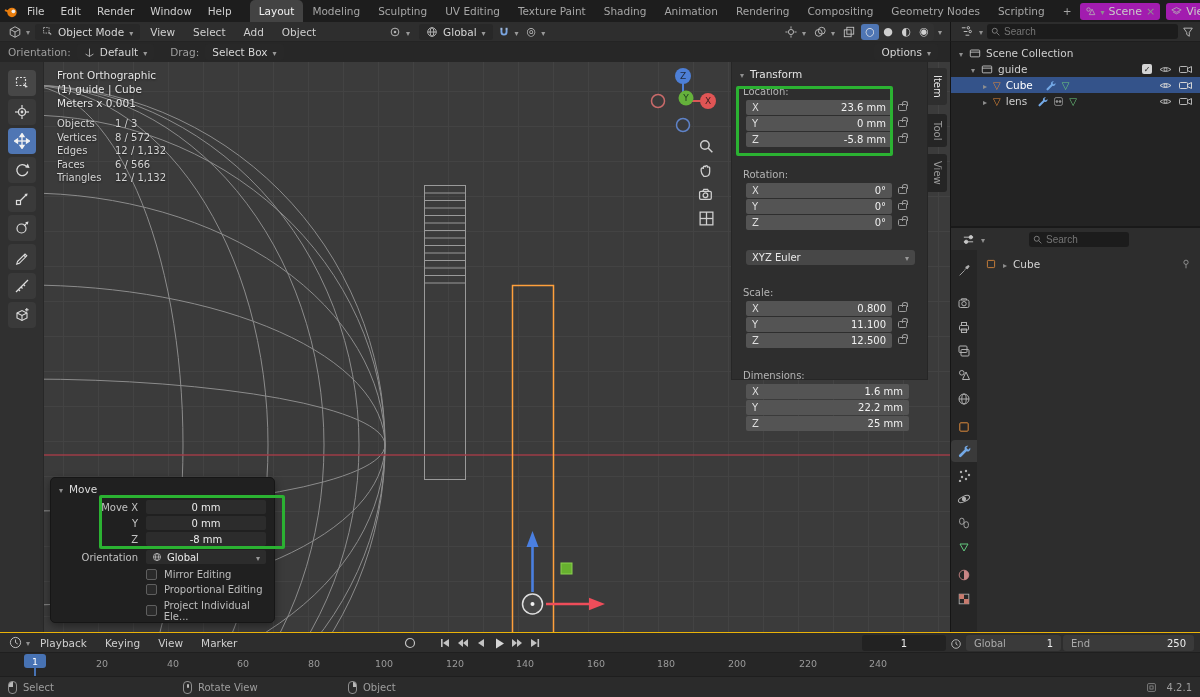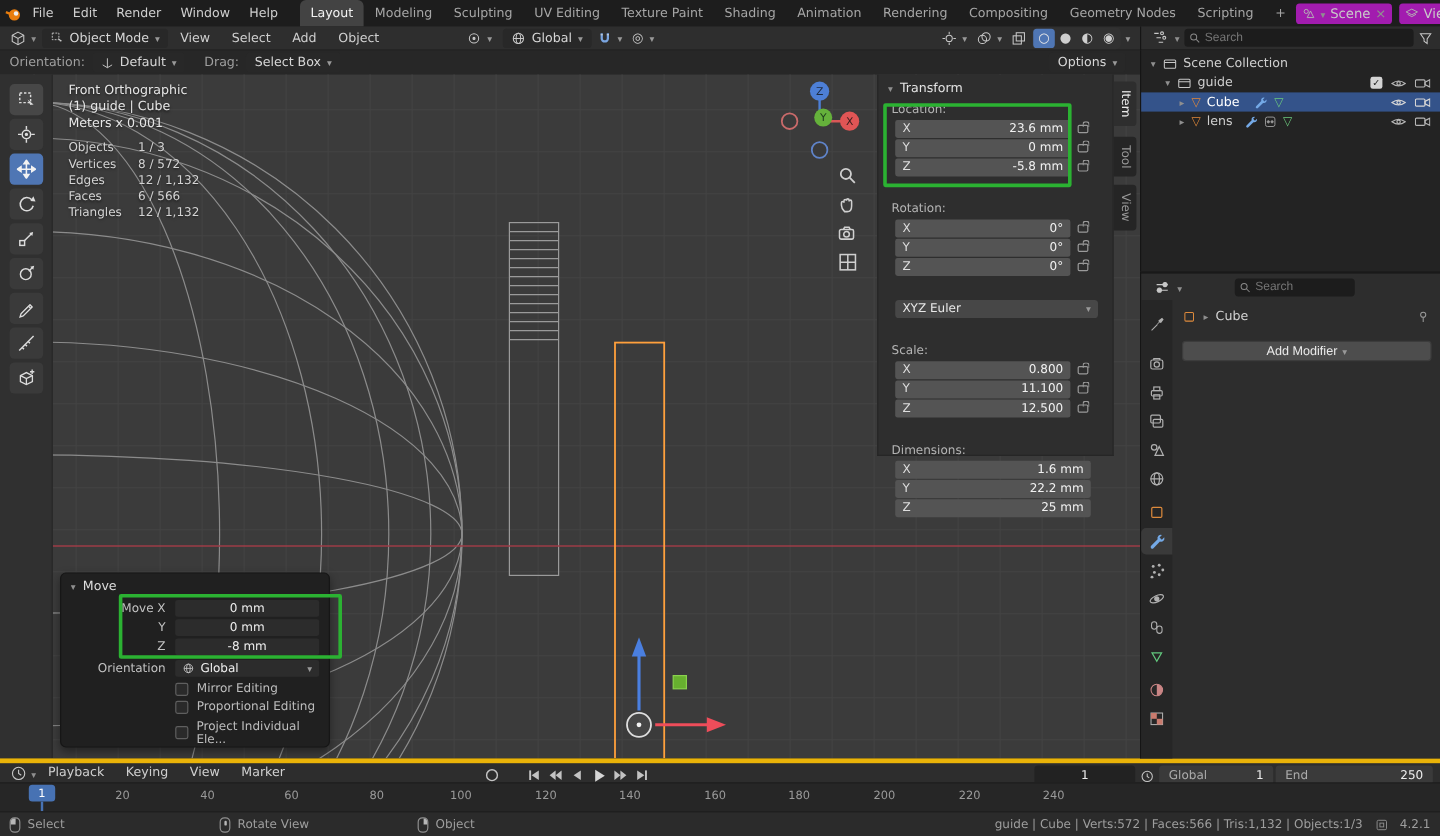--- a/index.html
+++ b/index.html
@@ -80,21 +80,21 @@
 .mrow{display:flex;align-items:center;height:14px;margin:0 8px 2px 0}
 .mlab{width:95px;text-align:right;padding-right:8px;color:#c2c2c2;font-size:10px}
 .mfield{flex:1;height:14px;background:#2c2c2c;border-radius:2px;color:#ededed;font-size:10px;display:flex;align-items:center;justify-content:center}
 .mchk{display:flex;align-items:center;gap:7px;margin:4.5px 0 0 95px;font-size:10px;color:#bdbdbd}
 .cb{width:11px;height:11px;background:#2a2a2a;border:1px solid #5f5f5f;border-radius:2px}
 
 
 .anno{position:absolute;border:3px solid #2bb232;border-radius:2px;pointer-events:none;z-index:40}
 
 
-.timeline-hdr{left:0;top:632px;width:1200px;height:20px;background:#2d2d2d;border-top:4px solid #eab308;display:flex;align-items:center;padding:0 6px;gap:2px}
+.timeline-hdr{left:0;top:632px;width:1200px;height:20px;background:#2d2d2d;border-top:1px solid #eab308;display:flex;align-items:center;padding:0 6px;gap:2px}
 .ruler{left:0;top:652px;width:1200px;height:24px;background:#262626;border-top:1px solid #1f1f1f}
 .tick{position:absolute;top:5px;transform:translateX(-50%);font-size:9.5px;color:#9a9a9a}
 .cfpill{position:absolute;left:24px;top:1px;width:22px;height:14px;background:#4772b3;border-radius:3px;color:#fff;font-size:9.5px;display:flex;align-items:center;justify-content:center}
 .cfline{position:absolute;left:34px;top:15px;width:1.5px;height:9px;background:#4772b3}
 .tlfield{position:absolute;height:16px;top:2px;border-radius:3px;display:flex;align-items:center;font-size:10px}
 .pbtn{width:16px;height:16px;display:flex;align-items:center;justify-content:center}
 
 
 .statusbar{left:0;top:676px;width:1200px;height:21px;background:#2b2b2b;border-top:1px solid #1e1e1e;font-size:10px;color:#9e9e9e}
 .mouse{width:9px;height:13px;border:1px solid #8f8f8f;border-radius:4px;position:relative;display:inline-block}
@@ -796,21 +796,20 @@
         </span>
       <span>Rotate View</span>
     </div>
     <div class="sgrp" style="left:348px">
       <span class="mouse rmb">
           <i></i>
         </span>
       <span>Object</span>
     </div>
     <div class="sgrp" style="right:8px;gap:10px">
-      <span>guide | Cube | Verts:572 | Faces:566 | Tris:1,132 | Objects:1/3</span>
       <svg width="11" height="11" viewBox="0 0 14 14">
           <g stroke="#8f8f8f" fill="none">
             <rect x="2" y="2" width="10" height="10" rx="1.5"></rect>
             <rect x="5" y="5" width="4" height="4"></rect>
           </g>
         </svg>
       <span>4.2.1</span>
     </div>
   </div>
 
@@ -1073,19 +1072,15 @@
       <span class="carr"></span>
       <span>Cube</span>
     </div>
     <svg class="pin" width="12" height="12" viewBox="0 0 14 14">
         <g stroke="#9a9a9a" fill="none">
           <circle cx="7" cy="5" r="2.5"></circle>
           <line x1="7" y1="7.5" x2="7" y2="12"></line>
         </g>
       </svg>
 
-    <button class="addmod">
-      <span>Add Modifier</span>
-      <span class="car"></span>
-    </button>
   </div>
 
 </div>
 
 </body></html>

